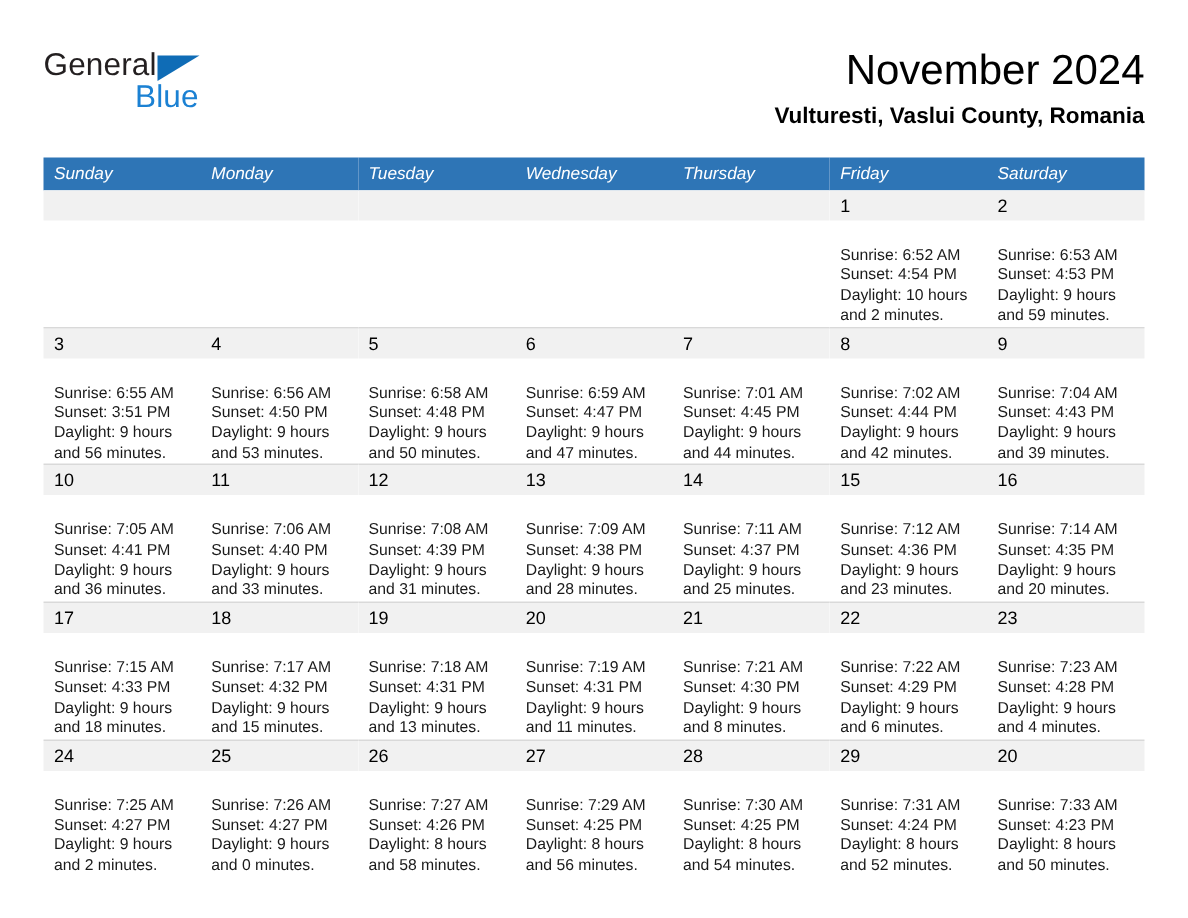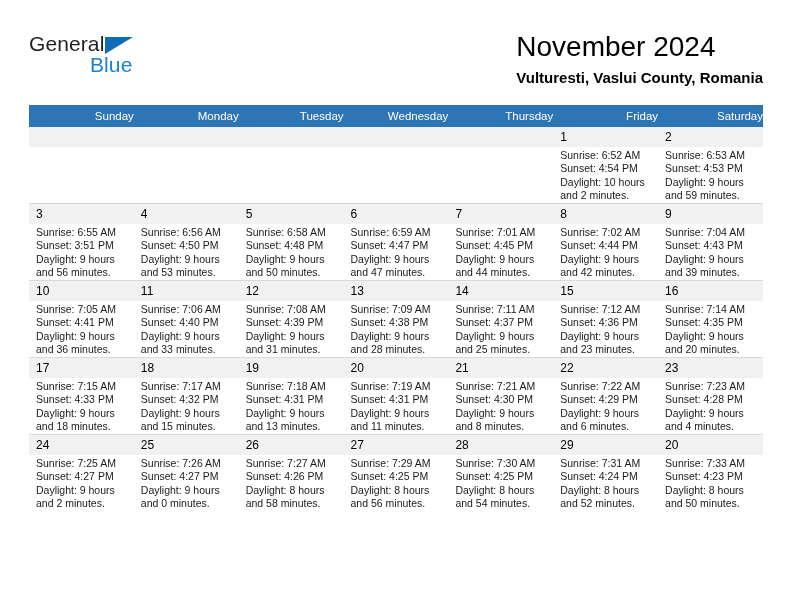--- a/index.html
+++ b/index.html
@@ -63,20 +63,21 @@
     color: #1b81d3;
     letter-spacing: 0.1px;
     font-family: "Liberation Sans", sans-serif;
     text-align: center;
   }
 
   .titles {
     position: absolute;
     right: 0;
     top: 0;
+    text-align: right;
   }
   .month-title {
     font-size: 28px;
     font-weight: normal;
     color: #000000;
     line-height: 34px;
     white-space: nowrap;
   }
   .location-title {
     font-size: 15px;
@@ -94,24 +95,25 @@
     top: 105px;
     width: 734px;
     border-collapse: collapse;
     table-layout: fixed;
   }
   .calendar th {
     background: #2e75b6;
     color: #ffffff;
     font-size: 11.5px;
     font-weight: normal;
-    text-align: right;
+    text-align: left;
     padding: 5px 0 5px 7px;
     height: 12px;
     border: none;
+    font-style: italic;
   }
   .calendar td {
     vertical-align: top;
     padding: 0;
     border: none;
     border-top: 1px solid #d9d9d9;
     height: 76px;
     background: #ffffff;
   }
   .calendar tr.week-row:first-of-type td {
@@ -122,21 +124,21 @@
     font-size: 12px;
     color: #000000;
     padding: 3px 0 3px 7px;
     line-height: 14px;
     min-height: 14px;
   }
   .daynum.empty {
     color: transparent;
   }
   .cellbody {
-    padding: 2px 6px 0 7px;
+    padding: 17px 6px 0 7px;
     font-size: 10.5px;
     line-height: 13.4px;
     color: #1a1a1a;
   }
   .cellbody div {
     white-space: nowrap;
   }
   td.blank .daynum {
     background: #f1f1f1;
   }

